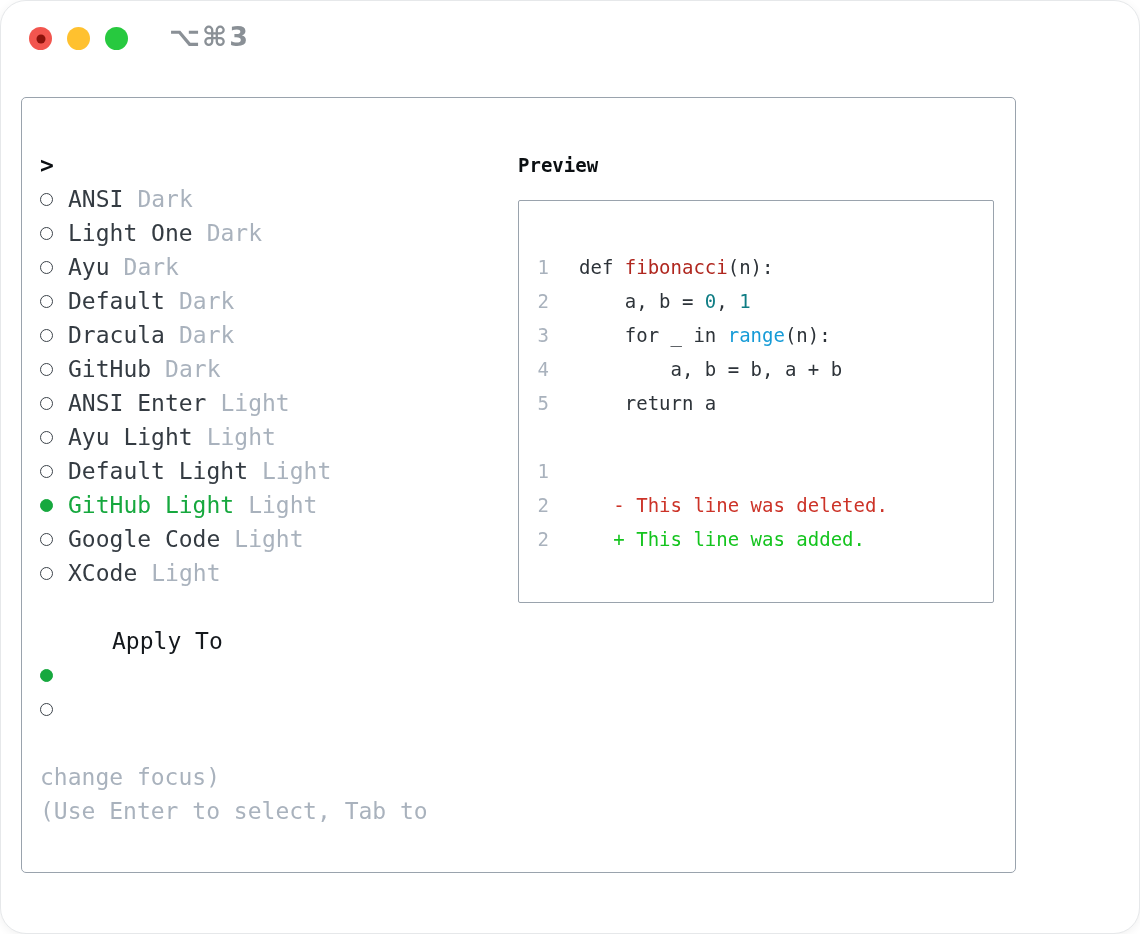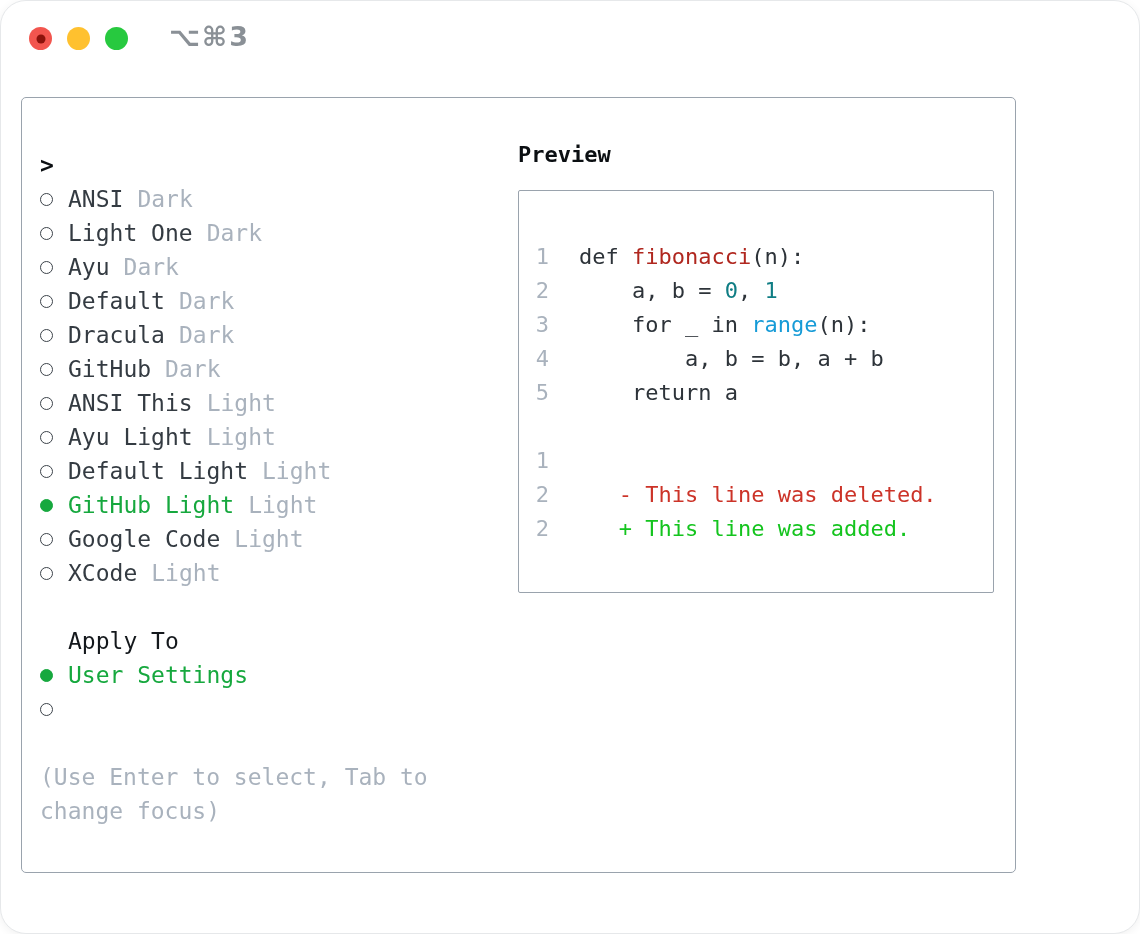--- a/index.html
+++ b/index.html
@@ -43,31 +43,31 @@
   .win-title{
     position:absolute;left:168px;top:20px;font-family:"DejaVu Sans",sans-serif;
     font-size:27px;font-weight:bold;color:var(--titlebar-gray);letter-spacing:2px;
   }
   
   .panel{
     position:absolute;left:20px;top:96px;width:995px;height:776px;background:#fff;
     border:1.5px solid var(--border-gray);border-radius:5px;
   }
   .col-left{position:absolute;left:18px;top:50px;font-size:23px;line-height:34px;color:var(--item-fg);}
-  .col-right{position:absolute;left:480px;top:40px;font-size:22px;line-height:34px;padding-left:16px;}
+  .col-right{position:absolute;left:480px;top:50px;font-size:19px;line-height:34px;padding-left:16px;}
   .row{display:flex;align-items:center;height:34px;white-space:pre;}
   .pre{display:inline-flex;width:28px;flex:0 0 28px;align-items:center;}
   .prompt{font-weight:bold;color:var(--heading-fg);}
   .head-label{font-weight:bold;color:var(--heading-fg);}
   .radio{width:13px;height:13px;border-radius:50%;border:1.5px solid #3c434a;background:transparent;}
   .theme-item .name,.apply-item .name{color:var(--item-fg);}
   .theme-item .variant{color:var(--muted-gray);margin-left:14px;}
   .theme-item.selected .name,.apply-item.selected .name{color:var(--accent-green);}
   .theme-item.selected .radio,.apply-item.selected .radio{background:var(--accent-green);border-color:var(--accent-green);}
-  .apply-head{color:#14181c;}
+  .apply-head{color:#14181c;margin-left:44px;}
   .spacer{height:34px;}
   .hint{color:var(--muted-gray);}
   .hint .row{white-space:pre;}
   
   .preview-title{font-weight:bold;color:var(--heading-fg);height:34px;line-height:34px;}
   .preview-box{
     margin-top:18px;width:476px;height:403px;background:#fff;
     border:1.5px solid var(--border-gray);border-radius:2px;
     padding:49px 0 0 16px;overflow:hidden;
   }
@@ -131,21 +131,21 @@
     <span class="name">Dracula</span>
     <span class="variant">Dark</span>
   </div>
           <div class="row theme-item">
     <span class="pre"><span class="radio"></span></span>
     <span class="name">GitHub</span>
     <span class="variant">Dark</span>
   </div>
           <div class="row theme-item">
     <span class="pre"><span class="radio"></span></span>
-    <span class="name">ANSI This</span>
+    <span class="name">ANSI Enter</span>
     <span class="variant">Light</span>
   </div>
           <div class="row theme-item">
     <span class="pre"><span class="radio"></span></span>
     <span class="name">Ayu Light</span>
     <span class="variant">Light</span>
   </div>
           <div class="row theme-item">
     <span class="pre"><span class="radio"></span></span>
     <span class="name">Default Light</span>
@@ -171,32 +171,31 @@
       <div class="spacer"></div>
 
       <div class="row">
         <span class="pre"></span>
         <span class="apply-head">Apply To</span>
       </div>
 
       <div id="apply-list">
           <div class="row apply-item selected">
     <span class="pre"><span class="radio"></span></span>
-    <span class="name">User Settings</span>
   </div>
           <div class="row apply-item">
     <span class="pre"><span class="radio"></span></span>
   </div>
         </div>
 
       <div class="spacer"></div>
 
       <div id="hint" class="hint">
+          <div class="row">change focus)</div>
           <div class="row">(Use Enter to select, Tab to</div>
-          <div class="row">change focus)</div>
         </div>
     </div>
 
     <div class="col-right">
       <div class="preview-title">Preview</div>
       <div id="preview-box" class="preview-box">
           <div class="pline">
     <span class="ln">1</span>
     <span class="code"><span class="tk-fg">def </span><span class="tk-func">fibonacci</span><span class="tk-fg">(n):</span></span>
   </div>

